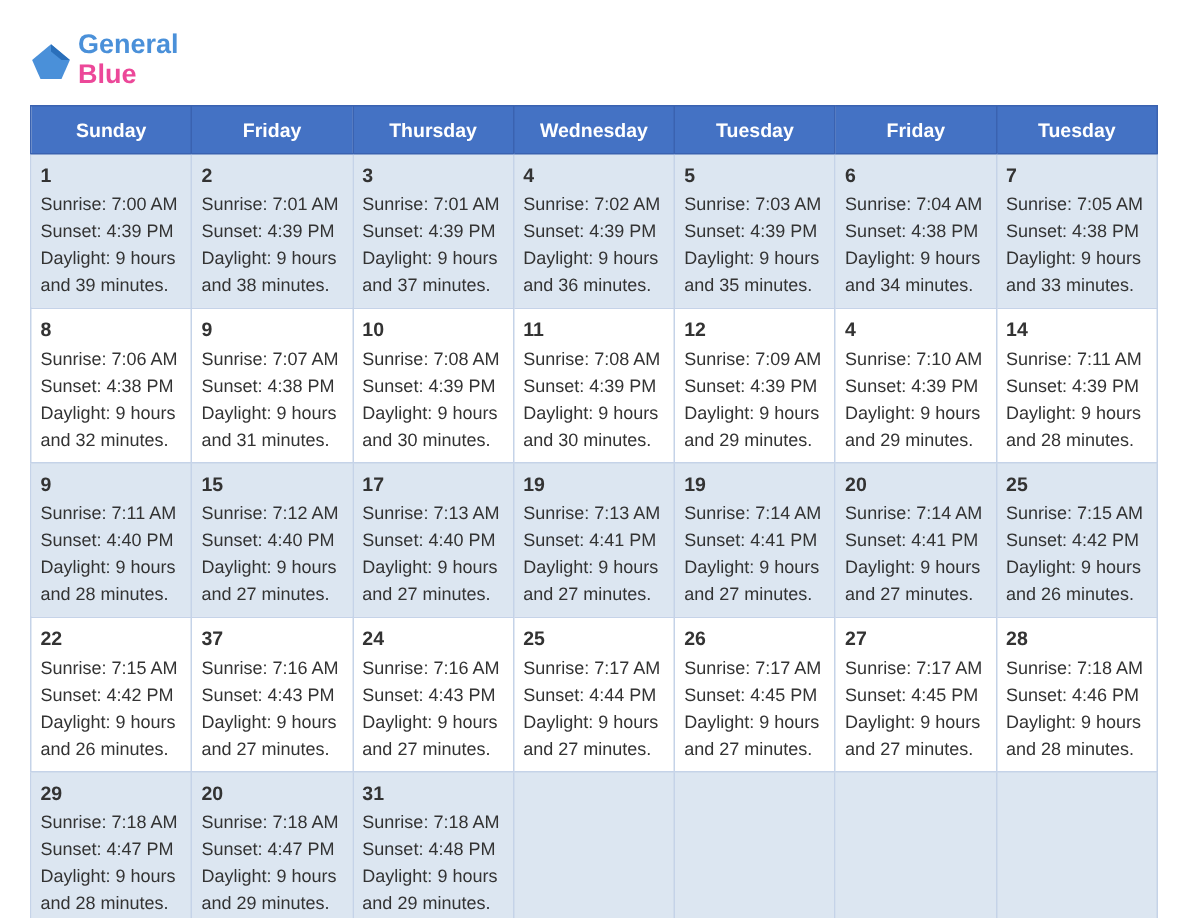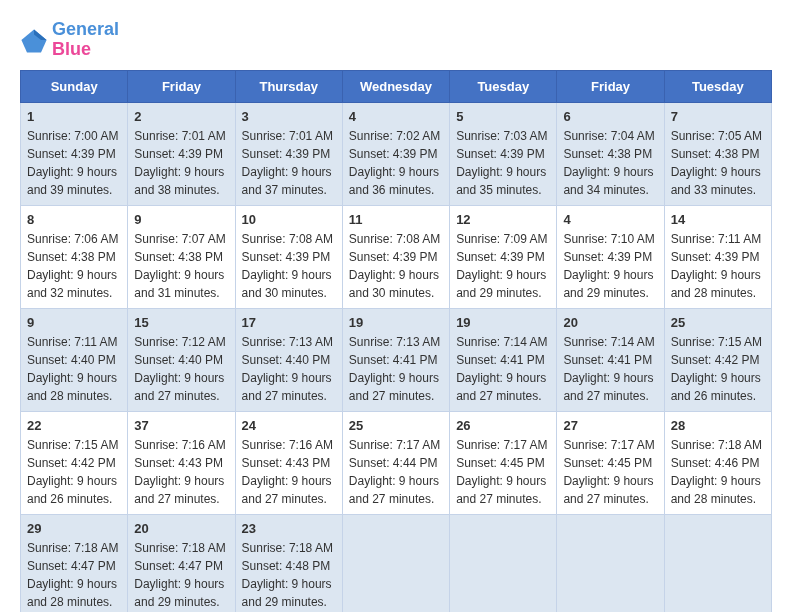--- a/index.html
+++ b/index.html
@@ -250,21 +250,21 @@
       <tr>
         <td>
           <span class="day-number">29</span>
           <div class="day-info">Sunrise: 7:18 AM<br>Sunset: 4:47 PM<br>Daylight: 9 hours and 28 minutes.</div>
         </td>
         <td>
           <span class="day-number">20</span>
           <div class="day-info">Sunrise: 7:18 AM<br>Sunset: 4:47 PM<br>Daylight: 9 hours and 29 minutes.</div>
         </td>
         <td>
-          <span class="day-number">23</span>
+          <span class="day-number">31</span>
           <div class="day-info">Sunrise: 7:18 AM<br>Sunset: 4:48 PM<br>Daylight: 9 hours and 29 minutes.</div>
         </td>
         <td class="empty-cell" style="background-color: rgb(255, 255, 255);"></td>
         <td class="empty-cell" style="background-color: rgb(255, 255, 255);"></td>
         <td class="empty-cell" style="background-color: rgb(255, 255, 255);"></td>
         <td class="empty-cell" style="background-color: rgb(255, 255, 255);"></td>
       </tr>
     </tbody>
 </table>
 

